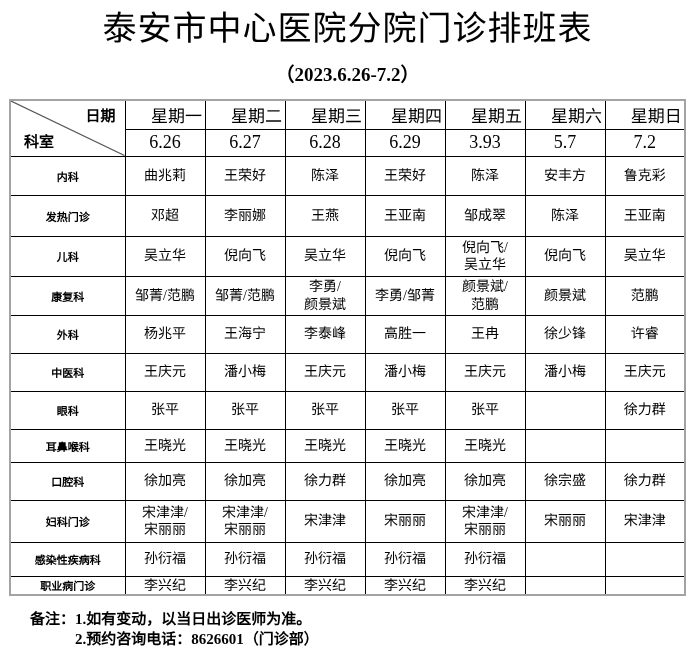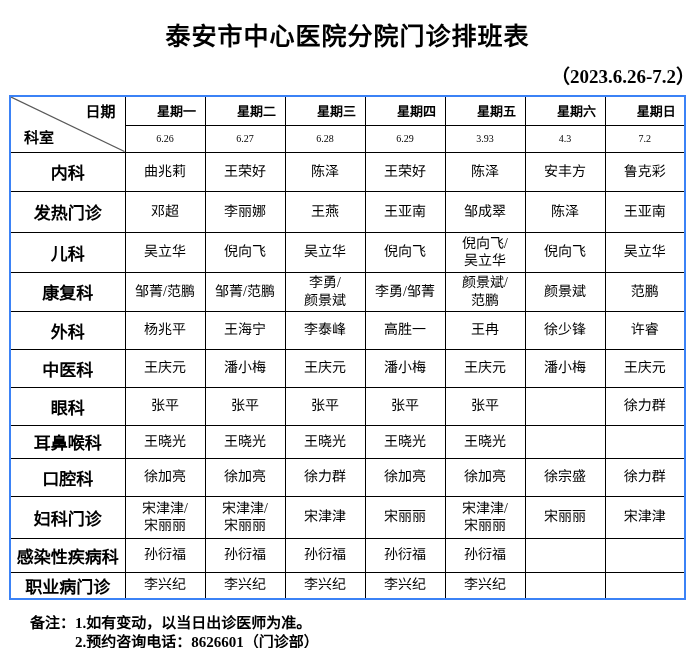--- a/index.html
+++ b/index.html
@@ -7,53 +7,53 @@
     width: 695px; height: 648px;
     background: #ffffff;
     color: #000000;
     font-family: "Liberation Serif", "DejaVu Serif", serif;
     overflow: hidden;
   }
   .page { width: 695px; height: 648px; }
 
   .title {
     text-align: center;
-    font-size: 25px;
-    font-weight: bold;
+    font-size: 34px;
+    font-weight: normal;
     letter-spacing: 1px;
-    padding-top: 16px;
+    padding-top: 1px;
   }
   .subtitle {
-    text-align: right;
+    text-align: center;
     font-size: 19px;
     font-weight: bold;
     margin-top: 9px;
   }
 
   table.schedule {
     border-collapse: collapse;
     table-layout: fixed;
     width: 676px;
-    margin: 7px auto 0 auto;
-    border: 2px solid #3b82f6;
+    margin: 13px auto 0 auto;
+    border: 2px solid #a3a3a3;
   }
   .schedule th, .schedule td {
     border: 1px solid #000;
     text-align: center;
     vertical-align: middle;
     padding: 0 1px;
     overflow: hidden;
   }
   col.dept-col   { width: 115px; }
   col.day-col    { width: 80px; }
 
   thead tr.weekday-row { height: 29px; }
   thead tr.date-row    { height: 27px; }
-  thead th.weekday { font-size: 13px; font-weight: bold; padding-left: 24px; }
-  thead th.date    { font-size: 10px; font-weight: normal; }
+  thead th.weekday { font-size: 17px; font-weight: normal; padding-left: 24px; }
+  thead th.date    { font-size: 18px; font-weight: normal; }
 
   th.corner {
     position: relative;
     padding: 0;
   }
   th.corner svg.diag {
     position: absolute;
     top: 0; left: 0;
     width: 100%; height: 100%;
   }
@@ -67,21 +67,21 @@
     top: 3px; right: 9px;
     font-size: 15px; font-weight: bold;
   }
   .corner-dept {
     position: absolute;
     bottom: 5px; left: 13px;
     font-size: 15px; font-weight: bold;
   }
 
   tbody th.dept {
-    font-size: 17px;
+    font-size: 11px;
     font-weight: bold;
   }
   tbody td.cell {
     font-size: 14px;
     font-weight: normal;
     white-space: pre-line;
     line-height: 1.25;
   }
   tbody tr:nth-child(1)  { height: 39px; }
   tbody tr:nth-child(2)  { height: 41px; }
@@ -139,21 +139,21 @@
           <th class="weekday">星期五</th>
           <th class="weekday">星期六</th>
           <th class="weekday">星期日</th>
         </tr>
       <tr class="date-row" id="date-row">
           <th class="date">6.26</th>
           <th class="date">6.27</th>
           <th class="date">6.28</th>
           <th class="date">6.29</th>
           <th class="date">3.93</th>
-          <th class="date">4.3</th>
+          <th class="date">5.7</th>
           <th class="date">7.2</th>
         </tr>
     </thead>
     <tbody id="schedule-body">
         <tr>
           <th class="dept">内科</th>
           <td class="cell">曲兆莉</td>
           <td class="cell">王荣好</td>
           <td class="cell">陈泽</td>
           <td class="cell">王荣好</td>

